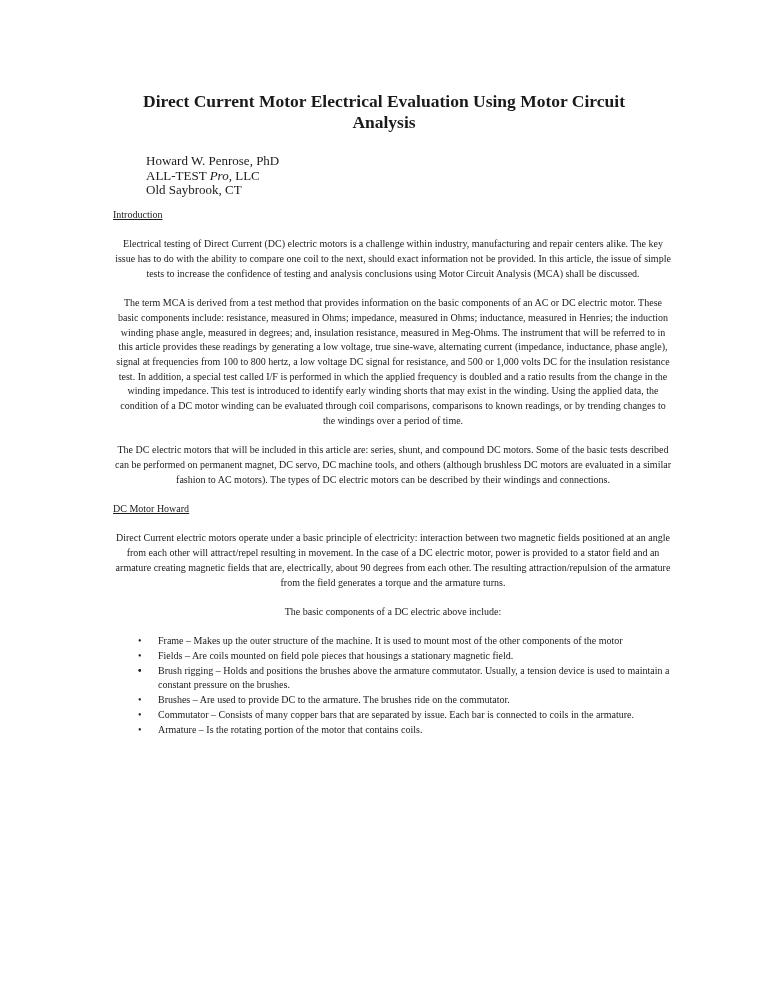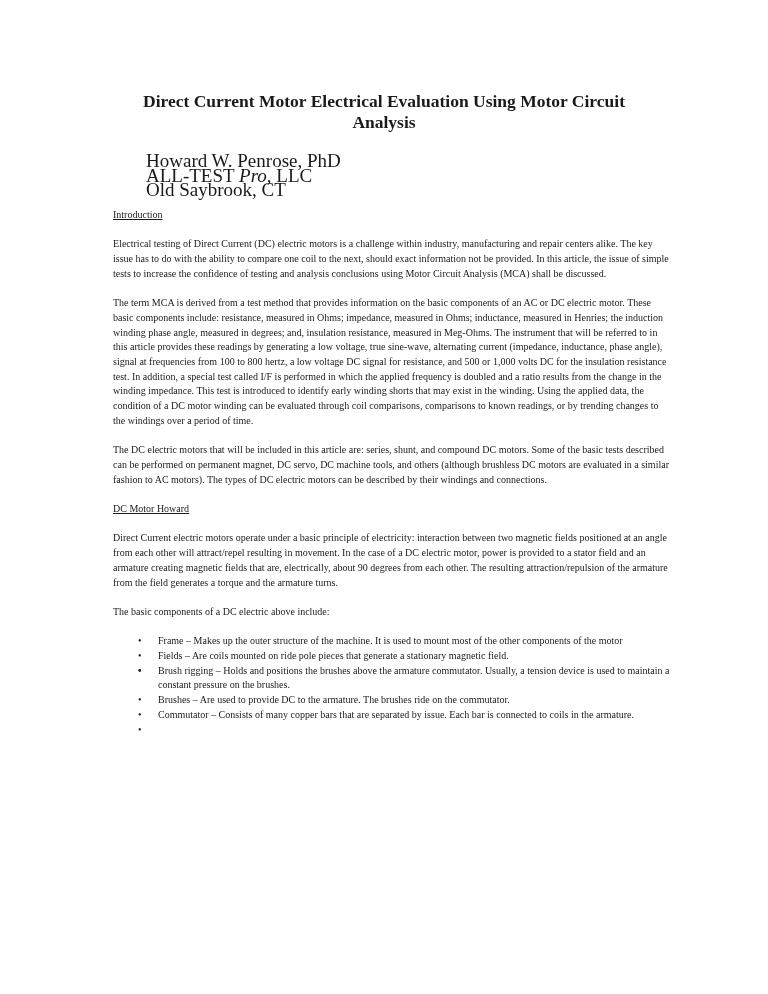--- a/index.html
+++ b/index.html
@@ -1,25 +1,25 @@
 <!DOCTYPE html>
 <html><head>
 <meta charset="utf-8">
 <style>
   html, body { margin: 0; padding: 0; background: #ffffff; }
   body { width: 768px; height: 994px; position: relative; overflow: hidden;
          font-family: "Liberation Serif", "DejaVu Serif", serif; color: #1a1a1a; }
   .page { position: absolute; left: 0; top: 0; width: 768px; height: 943px; background: #fff; padding-left: 9px; }
   .title { position: absolute; left: 100px; top: 91px; width: 568px; text-align: center;
            font-weight: bold; font-size: 17.5px; line-height: 21px; }
-  .author { position: absolute; left: 146px; top: 154px; font-size: 19px; line-height: 14.7px; }
+  .author { position: absolute; left: 146px; top: 154px; font-size: 13px; line-height: 14.7px; }
   .author div { white-space: nowrap; }
   .body { position: absolute; left: 113px; top: 208px; width: 560px; font-size: 10px; line-height: 14.7px; }
   .heading { text-decoration: underline; margin: 0 0 14.7px 0; }
-  .para { margin: 0 0 14.7px 0; }
+  .para { margin: 0 0 14.7px 0; text-align: center; }
   ul.components { list-style: none; margin: 0; padding: 0; }
   ul.components li { position: relative; padding-left: 45px; margin: 0; }
   ul.components li .bullet { position: absolute; left: 25px; top: 0; }
 </style>
 </head>
 <body>
 
 <div class="page">
 
   <div class="title">
@@ -38,22 +38,22 @@
     <p class="para">Electrical testing of Direct Current (DC) electric motors is a challenge within industry, manufacturing and repair centers alike. The key issue has to do with the ability to compare one coil to the next, should exact information not be provided. In this article, the issue of simple tests to increase the confidence of testing and analysis conclusions using Motor Circuit Analysis (MCA) shall be discussed.</p>
     <p class="para">The term MCA is derived from a test method that provides information on the basic components of an AC or DC electric motor. These basic components include: resistance, measured in Ohms; impedance, measured in Ohms; inductance, measured in Henries; the induction winding phase angle, measured in degrees; and, insulation resistance, measured in Meg-Ohms.  The instrument that will be referred to in this article provides these readings by generating a low voltage, true sine-wave, alternating current (impedance, inductance, phase angle), signal at frequencies from 100 to 800 hertz, a low voltage DC signal for resistance, and 500 or 1,000 volts DC for the insulation resistance test. In addition, a special test called I/F is performed in which the applied frequency is doubled and a ratio results from the change in the winding impedance. This test is introduced to identify early winding shorts that may exist in the winding. Using the applied data, the condition of a DC motor winding can be evaluated through coil comparisons, comparisons to known readings, or by trending changes to the windings over a period of time.</p>
     <p class="para">The DC electric motors that will be included in this article are: series, shunt, and compound DC motors. Some of the basic tests described can be performed on permanent magnet, DC servo, DC machine tools, and others (although brushless DC motors are evaluated in a similar fashion to AC motors). The types of DC electric motors can be described by their windings and connections.</p>
 
     <div class="heading">DC Motor Howard</div>
     <p class="para">Direct Current electric motors operate under a basic principle of electricity: interaction between two magnetic fields positioned at an angle from each other will attract/repel resulting in movement. In the case of a DC electric motor, power is provided to a stator field and an armature creating magnetic fields that are, electrically, about 90 degrees from each other. The resulting attraction/repulsion of the armature from the field generates a torque and the armature turns.</p>
     <p class="para">The basic components of a DC electric above include:</p>
 
     <ul class="components">
       <li><span class="bullet">•</span><span>Frame – Makes up the outer structure of the machine. It is used to mount most of the other components of the motor</span></li>
-      <li><span class="bullet">•</span><span>Fields – Are coils mounted on ride pole pieces that generate a stationary magnetic field.</span></li>
+      <li><span class="bullet">•</span><span>Fields – Are coils mounted on field pole pieces that housings a stationary magnetic field.</span></li>
       <li><span class="bullet">•</span></li>
       <li><span class="bullet">•</span></li>
       <li><span class="bullet">•</span><span>Brush rigging – Holds and positions the brushes above the armature commutator. Usually, a tension device is used to maintain a constant pressure on the brushes.</span></li>
       <li><span class="bullet">•</span><span>Brushes – Are used to provide DC to the armature.  The brushes ride on the commutator.</span></li>
       <li><span class="bullet">•</span><span>Commutator – Consists of many copper bars that are separated by issue.  Each bar is connected to coils in the armature.</span></li>
-      <li><span class="bullet">•</span></li>
+      <li><span class="bullet">•</span><span>Armature – Is the rotating portion of the motor that contains coils.</span></li>
     </ul>
   </div>
 </div>
 
 </body></html>

